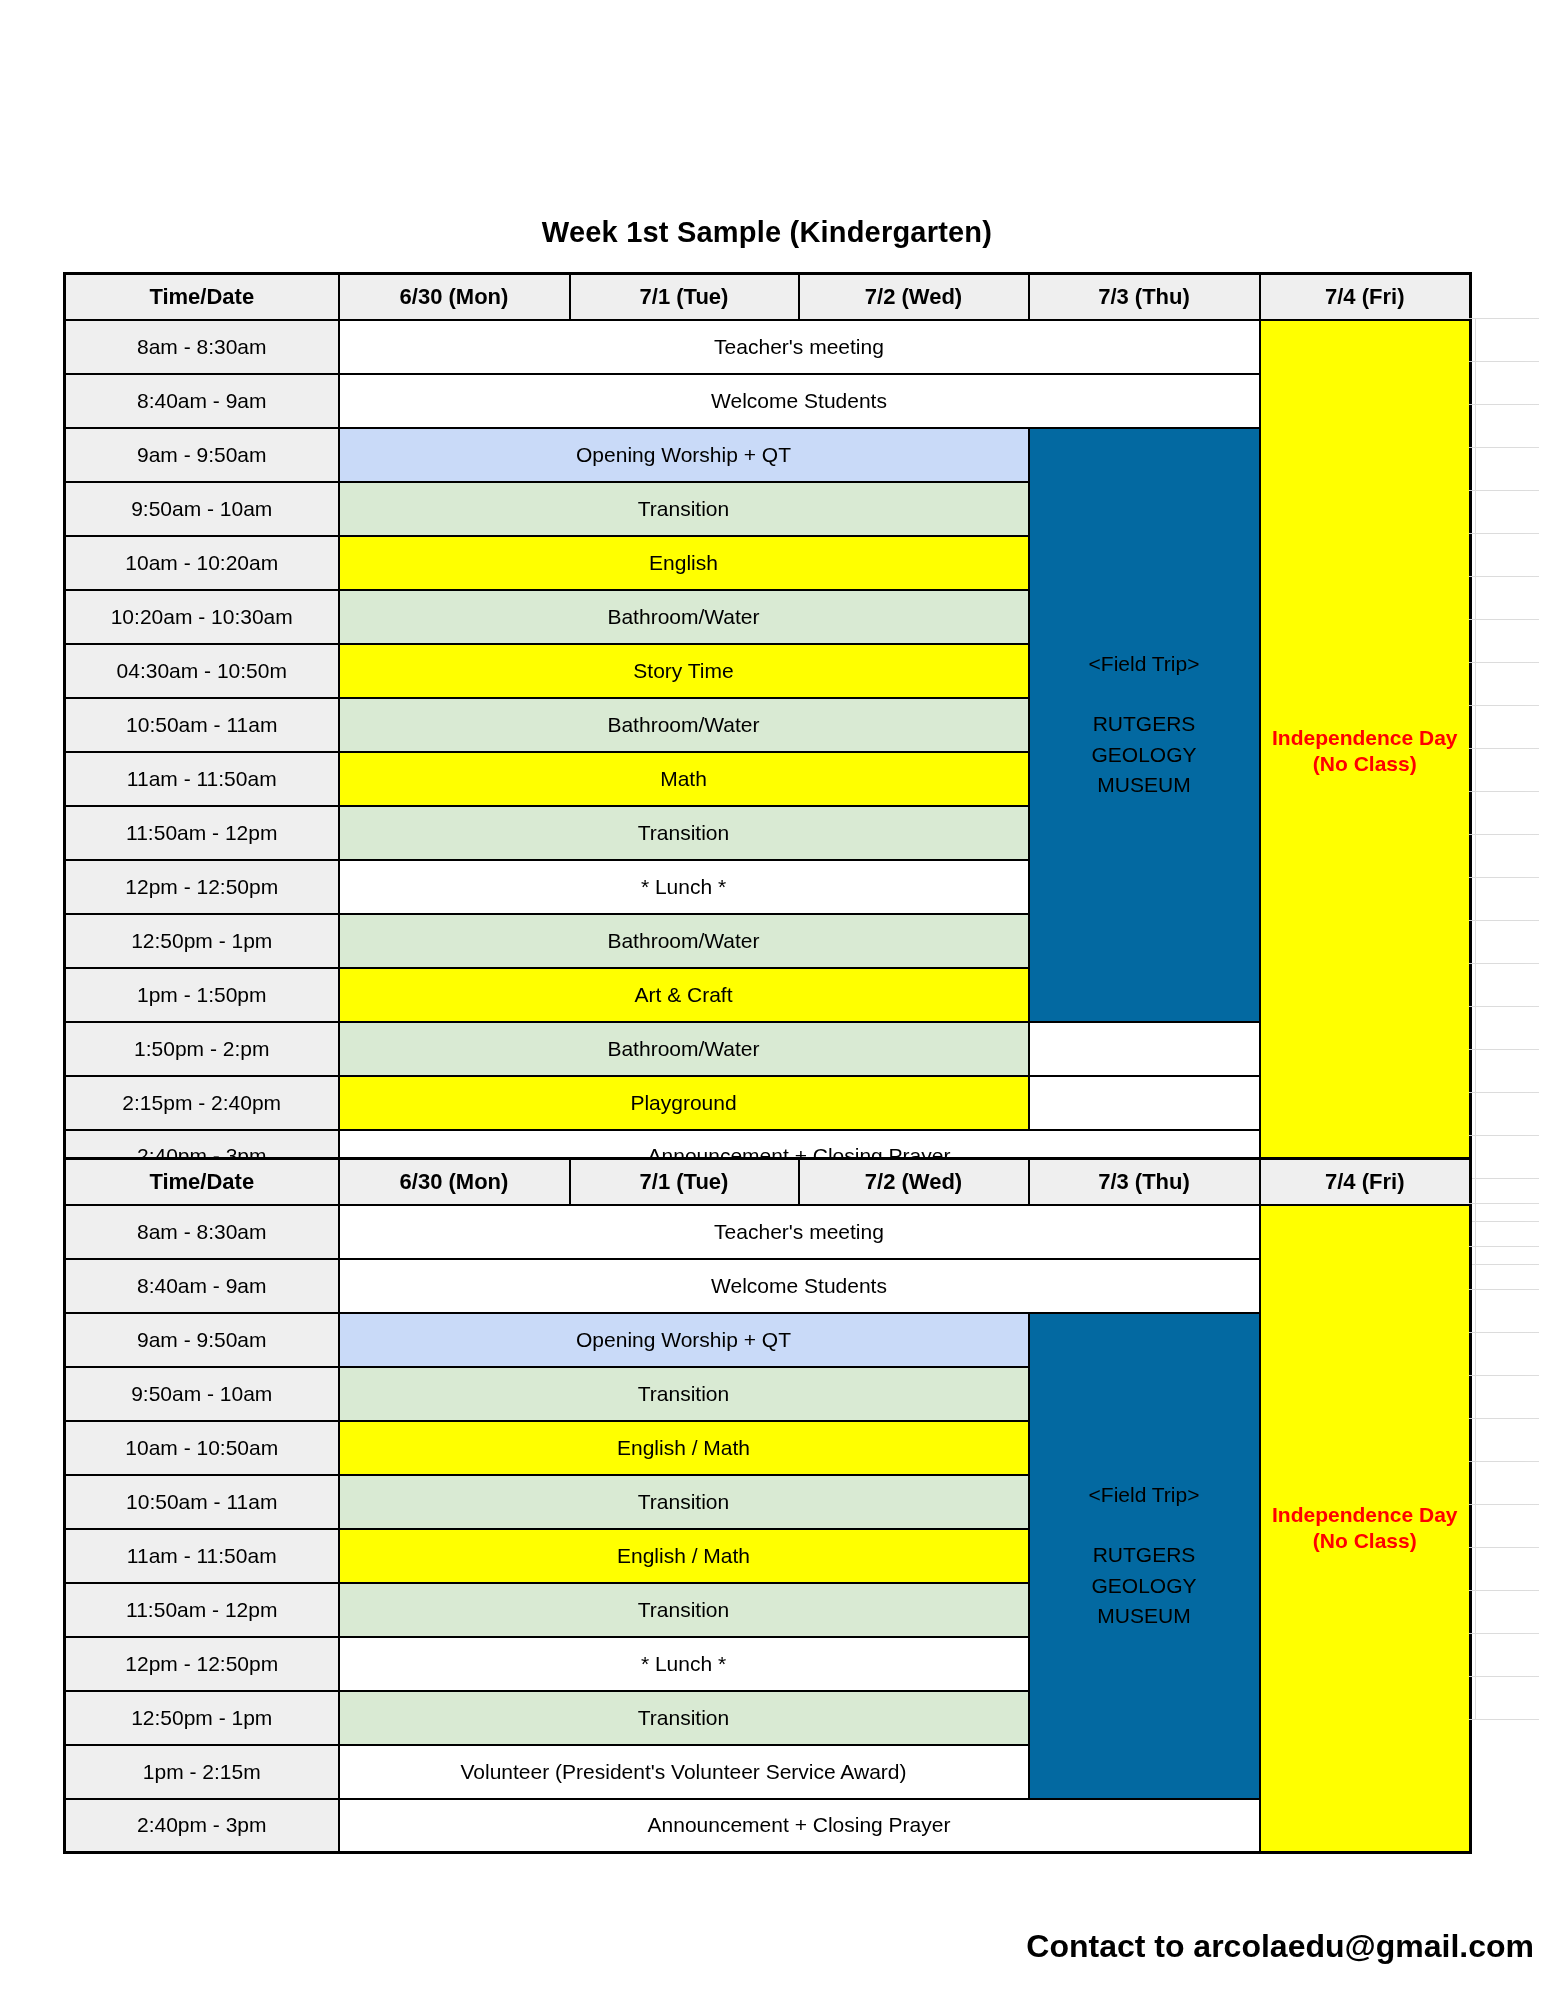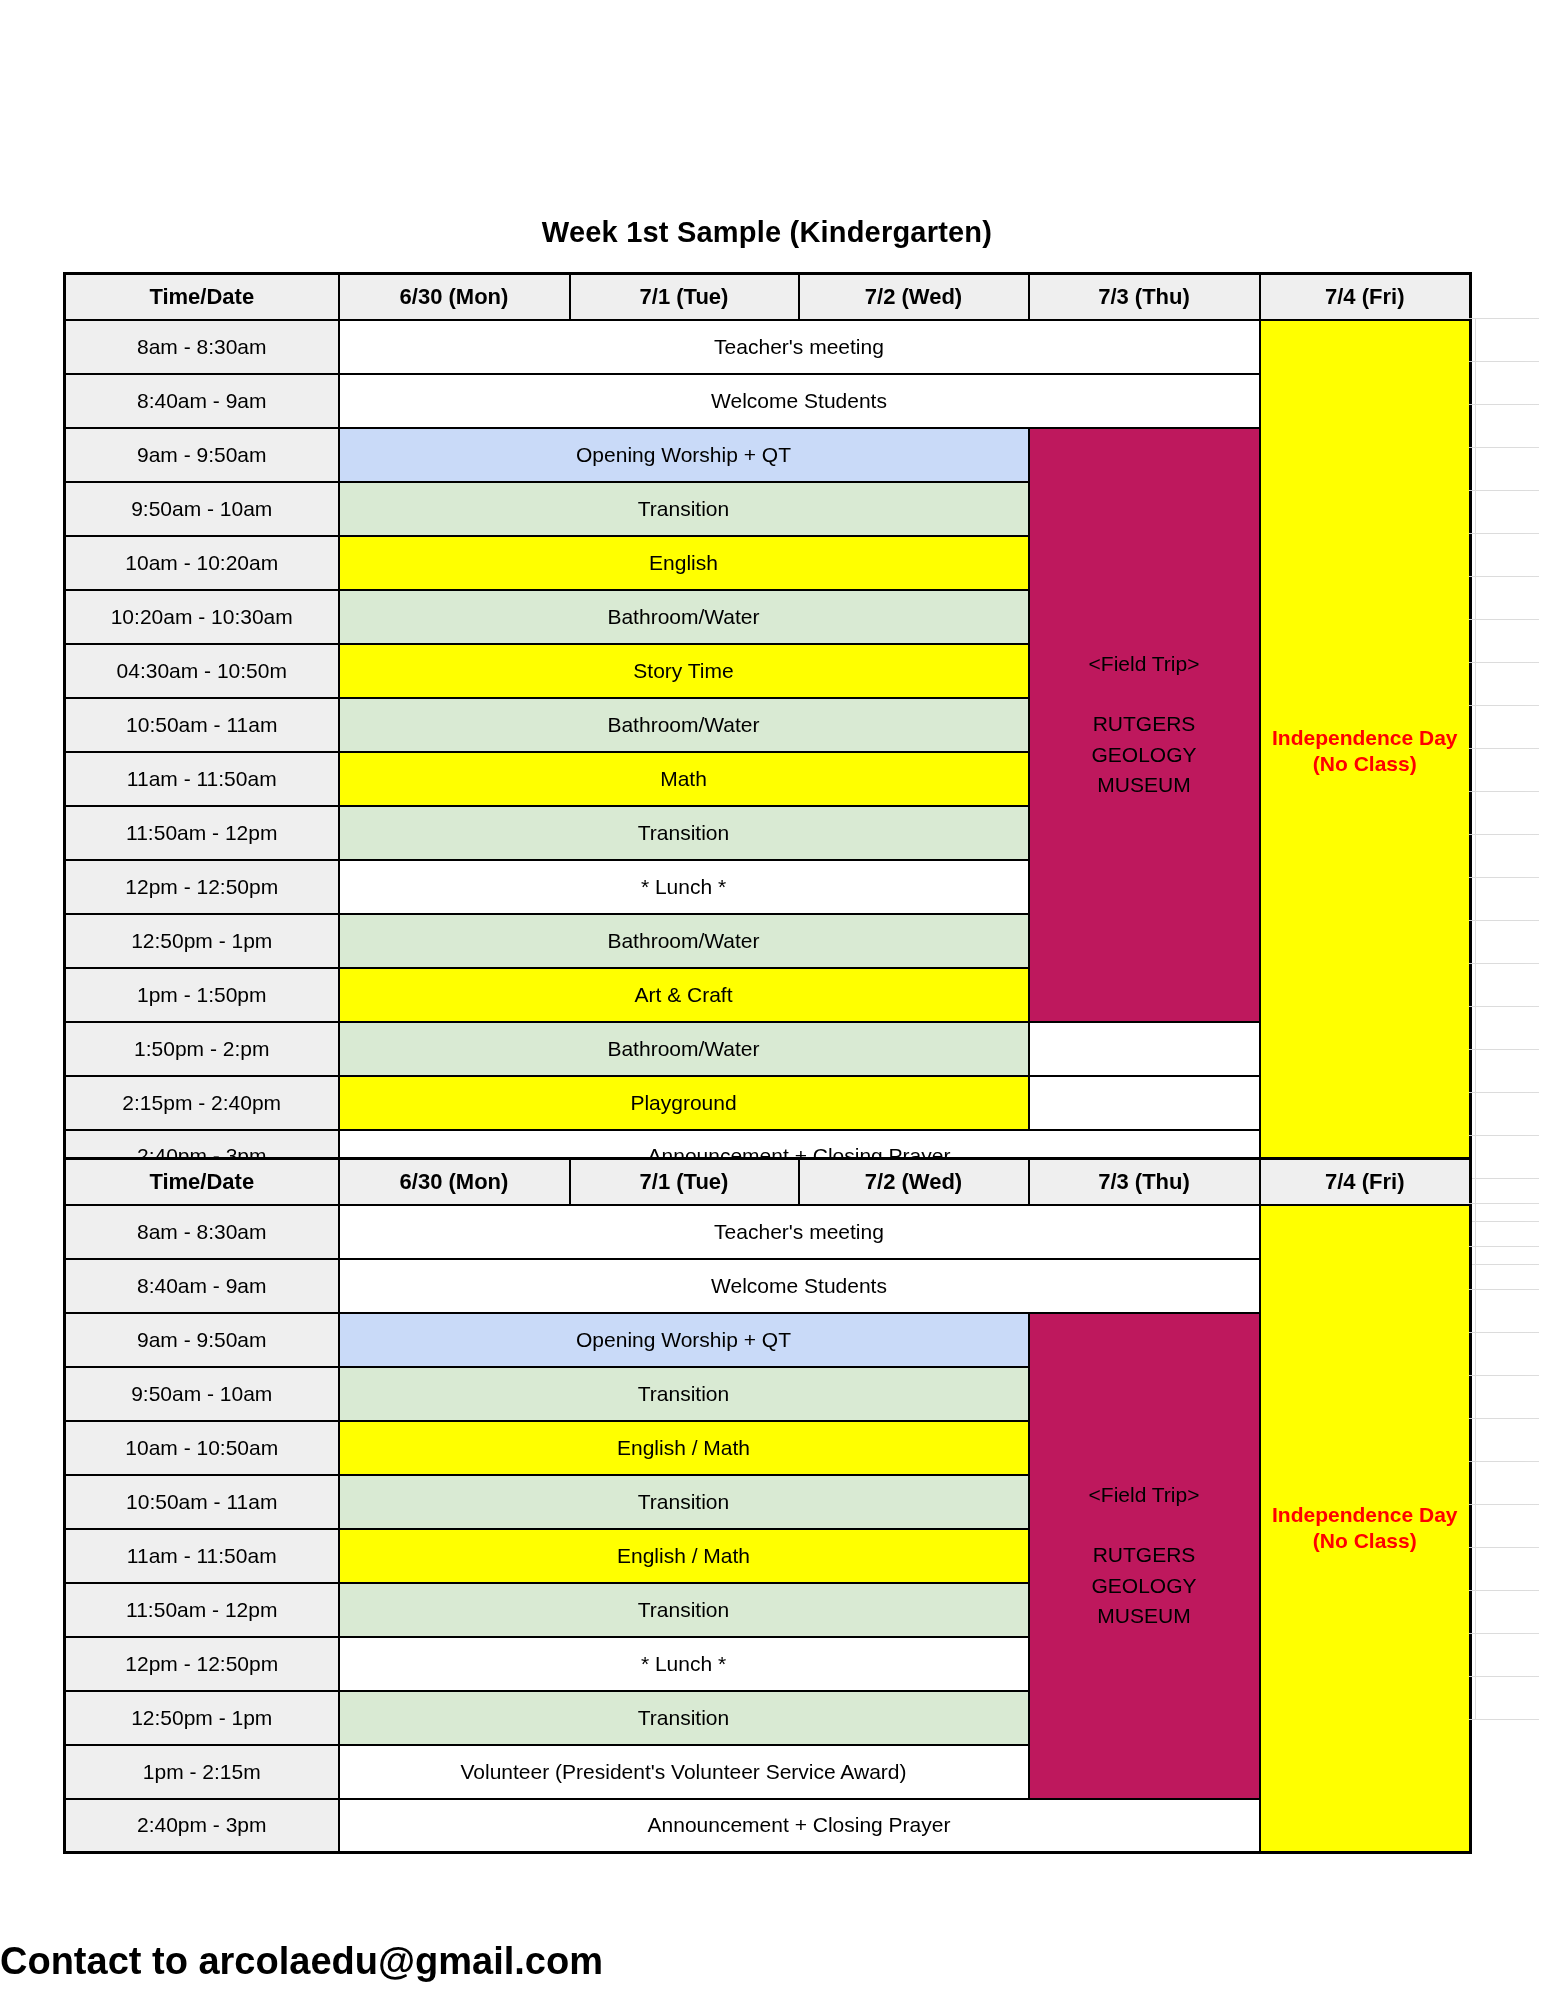--- a/index.html
+++ b/index.html
@@ -48,42 +48,41 @@
     font-weight:bold;
     font-size:22px;
     margin-left:44px;
   }
   .time-cell{background:var(--header-gray);}
   .c-white{background:#ffffff;border-radius:12px;}
   .c-blue{background:var(--blue);}
   .c-green{background:var(--green);}
   .c-yellow{background:var(--yellow);}
   .field-trip-cell{
-    background:#be185d;
+    background:#0369a1;
     line-height:1.45;
     vertical-align:middle;
   }
   .field-trip-gap{height:30px;}
   .holiday-cell{
     background:var(--yellow);
     color:var(--holiday-text);
     font-weight:bold;
     font-size:24px;
     line-height:1.25;
     padding:0 6px;
   }
   .contact-line{
     position:absolute;
     top:1928px;
     left:0;
     width:1534px;
-    text-align:left;
-    font-size:38px;
-    font-weight:bold;
-    margin-top:12px;
+    text-align:right;
+    font-size:32px;
+    font-weight:bold;
   }
   
   .gridstub{
     position:absolute;
     left:1469px;
     width:70px;
     background:repeating-linear-gradient(to bottom, var(--gridline) 0 1px, transparent 1px 43px);
     opacity:0.9;
   }
   .gridstub .vline{

